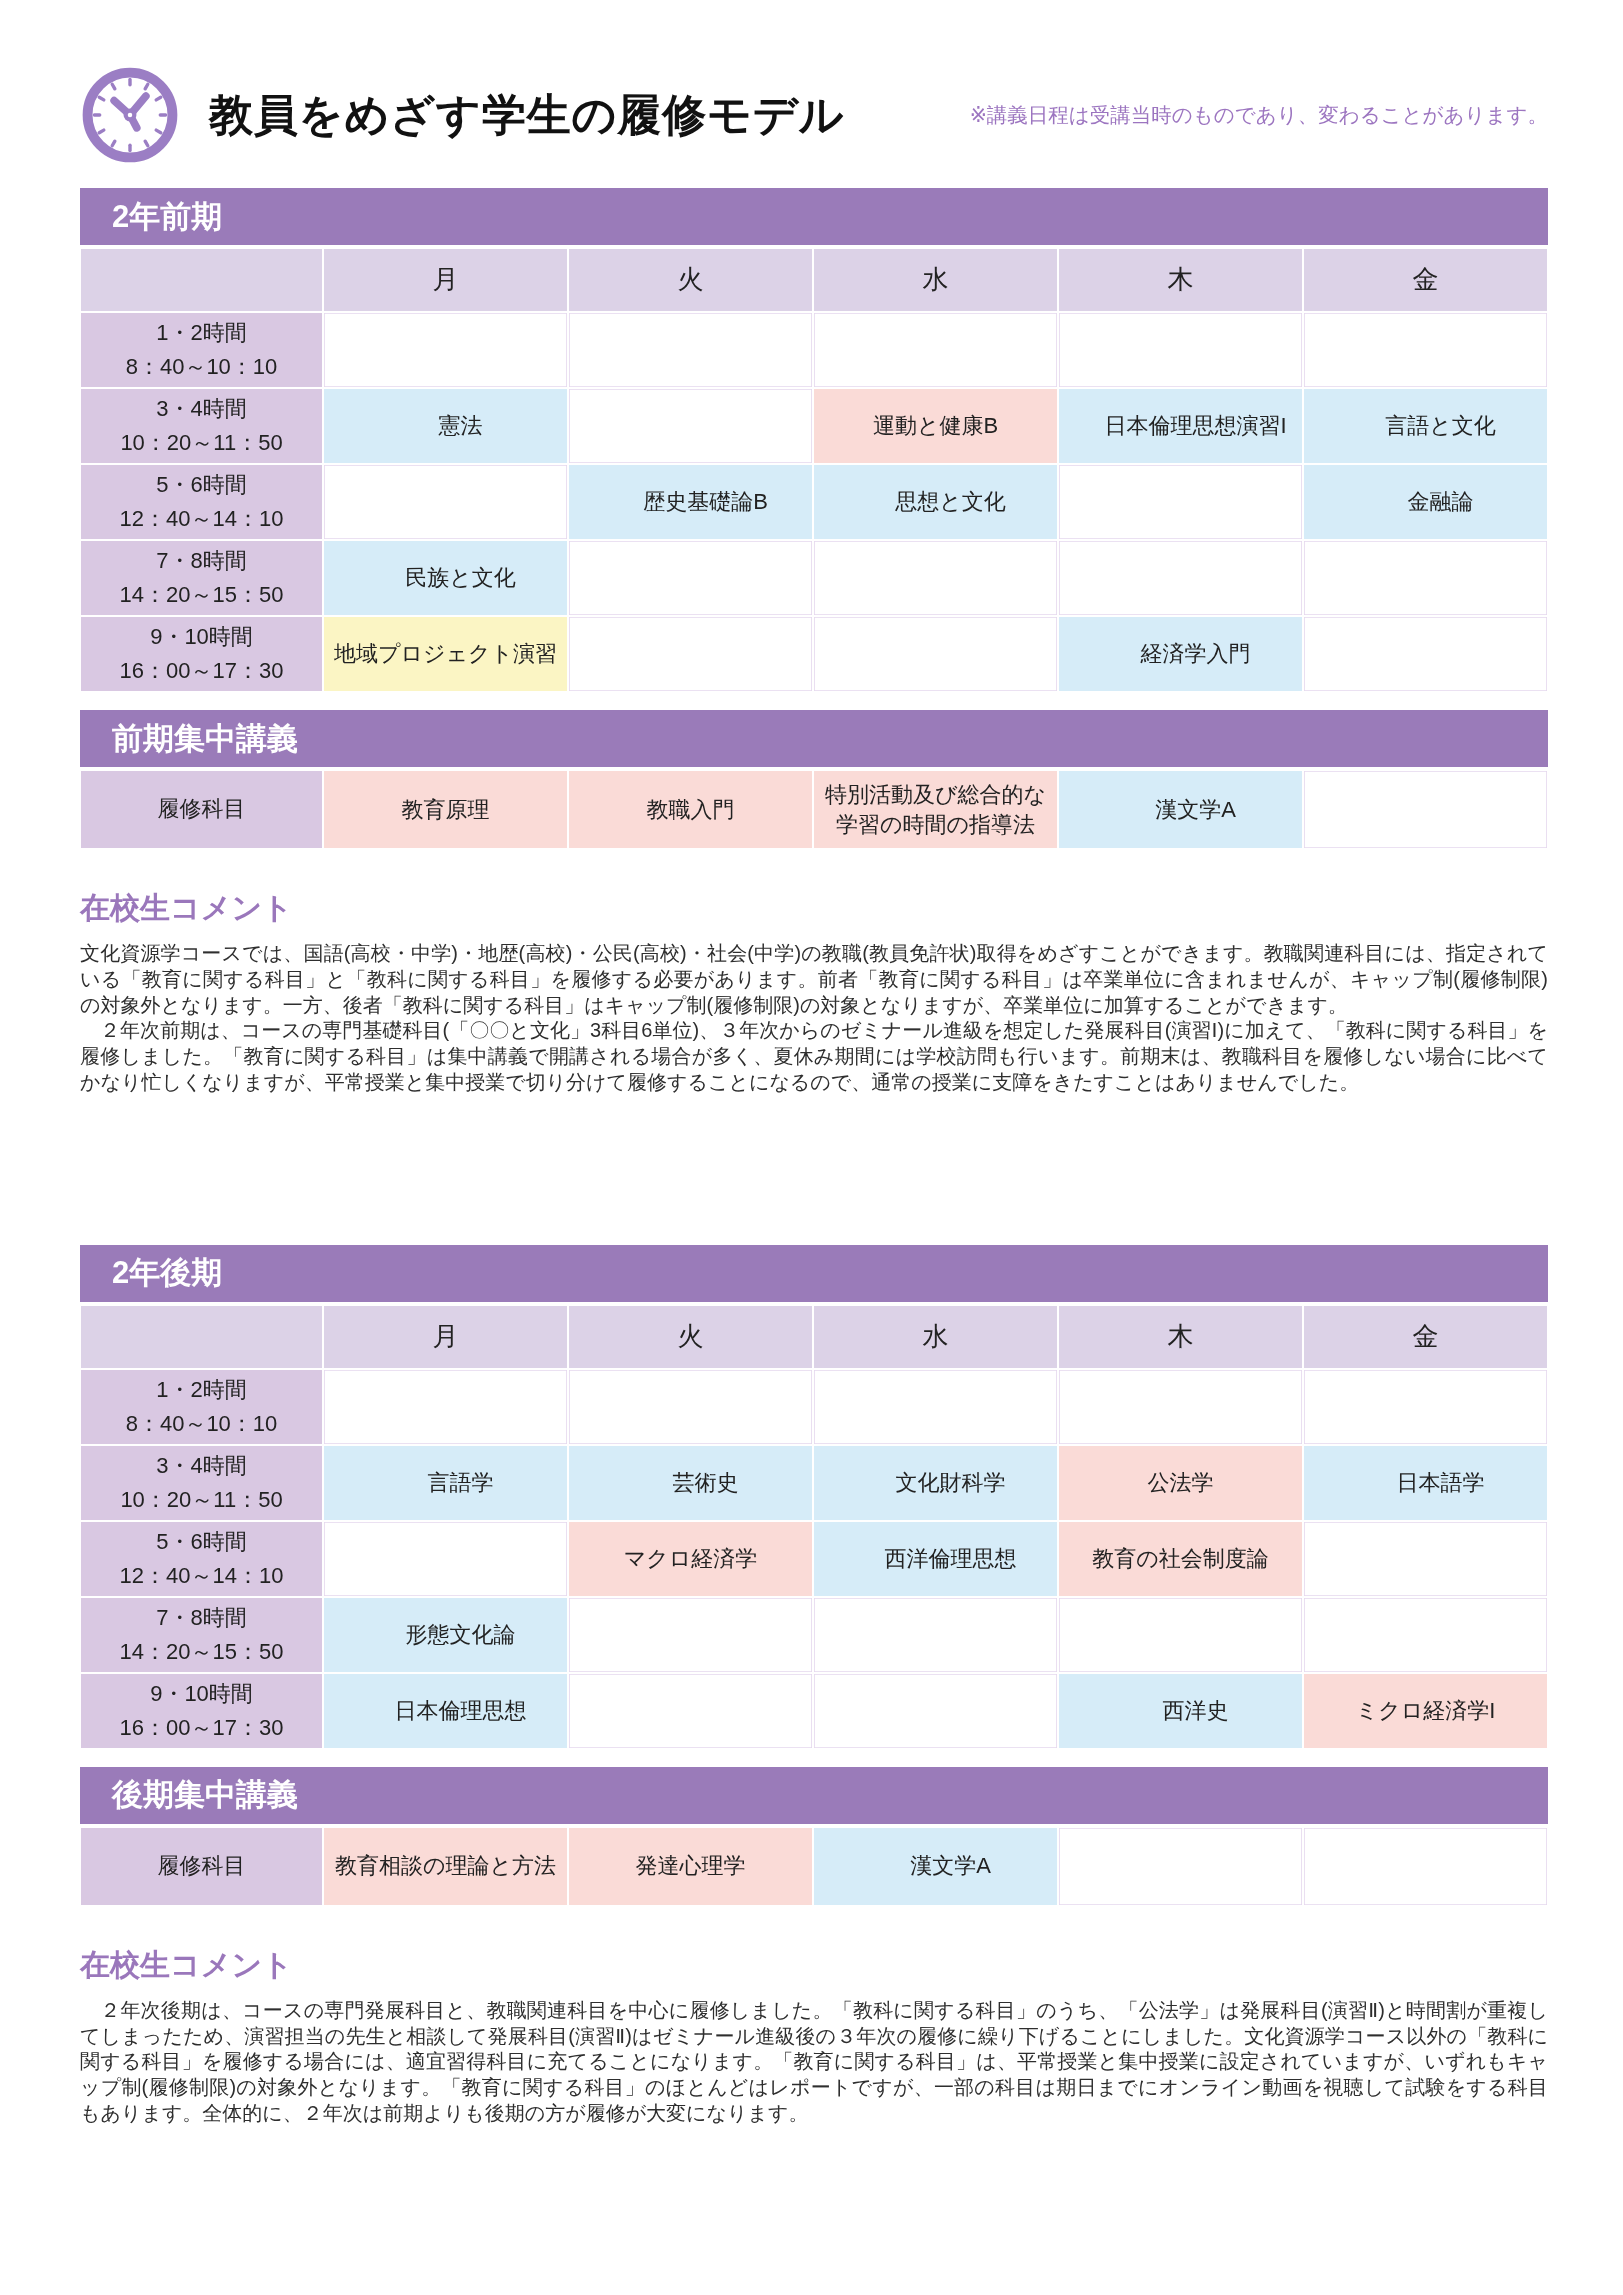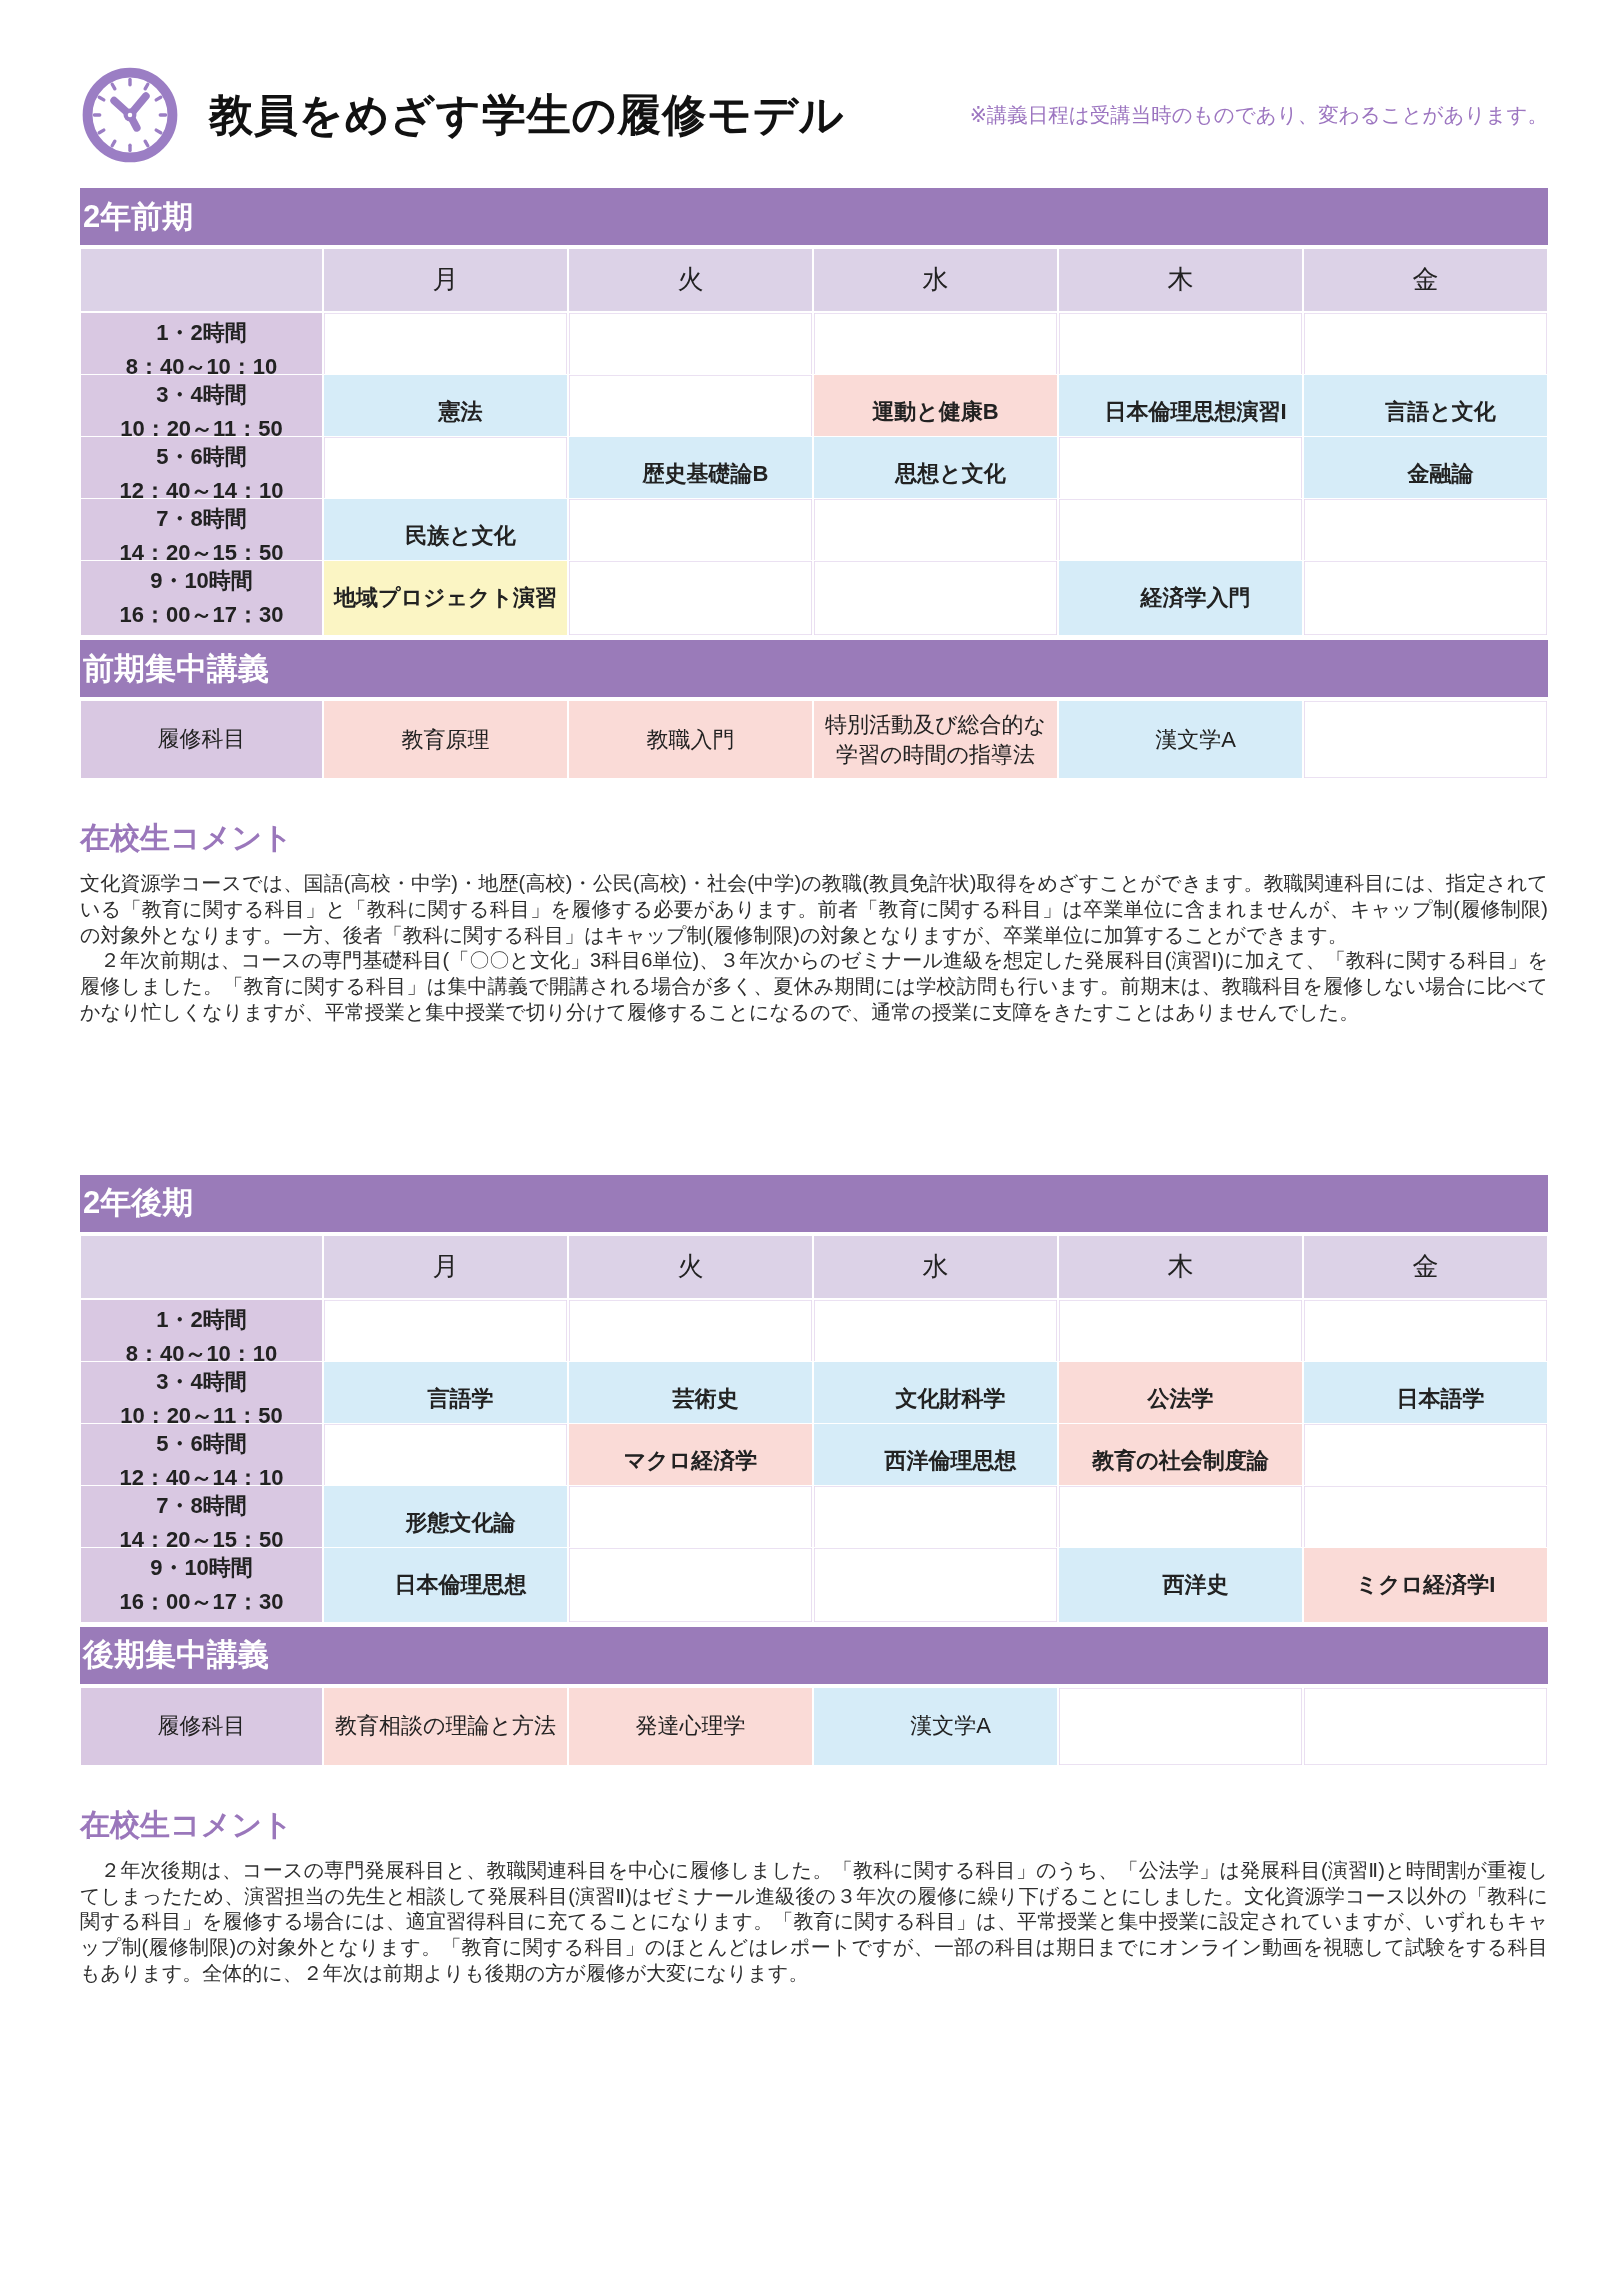--- a/index.html
+++ b/index.html
@@ -14,25 +14,25 @@
         padding:65px 75px 46px 80px;}
   
   .header{display:flex;align-items:center;}
   .clock{flex:0 0 100px;height:100px;}
   .title{font-size:44px;font-weight:bold;color:var(--title);margin:0 0 0 29px;letter-spacing:0.8px;white-space:nowrap;}
   .legend{margin-left:auto;font-size:20.5px;line-height:1.74;color:var(--legend);}
   
   .timetable{margin-top:23px;}
   .timetable.second{margin-top:149px;}
   .band{background:var(--band);color:#fff;font-size:31px;font-weight:bold;height:57px;
-        display:flex;align-items:center;padding-left:3px;}
+        display:flex;align-items:center;padding-left:32px;}
   .band.mid{margin:18px 0 0 0;}
   .t-row{display:grid;grid-template-columns:243px repeat(5,245px);}
   .t-head{margin-top:3px;height:64px;}
-  .t-data{height:62px;font-weight:bold;}
+  .t-data{height:76px;}
   .t-int{margin-top:3px;height:79px;}
   .cell{border:1.5px solid #fff;box-sizing:border-box;display:flex;align-items:center;justify-content:center;
         flex-direction:column;text-align:center;font-size:22px;color:#222;background:#fff;
         box-shadow:inset 0 0 0 0.8px var(--empty-line);padding:3px 6px;line-height:1.35;}
   .cell.th{background:var(--header-cell);box-shadow:none;font-size:26px;}
   .cell.time{background:var(--time-cell);box-shadow:none;line-height:1.55;font-size:22px;}
   .cell[data-type="blue"]{background:var(--blue);box-shadow:none;padding-left:36px;}
   .cell[data-type="pink"]{background:var(--pink);box-shadow:none;}
   .cell[data-type="yellow"]{background:var(--yellow);box-shadow:none;}
   .cell[data-type="empty"]{background:#fff;}

